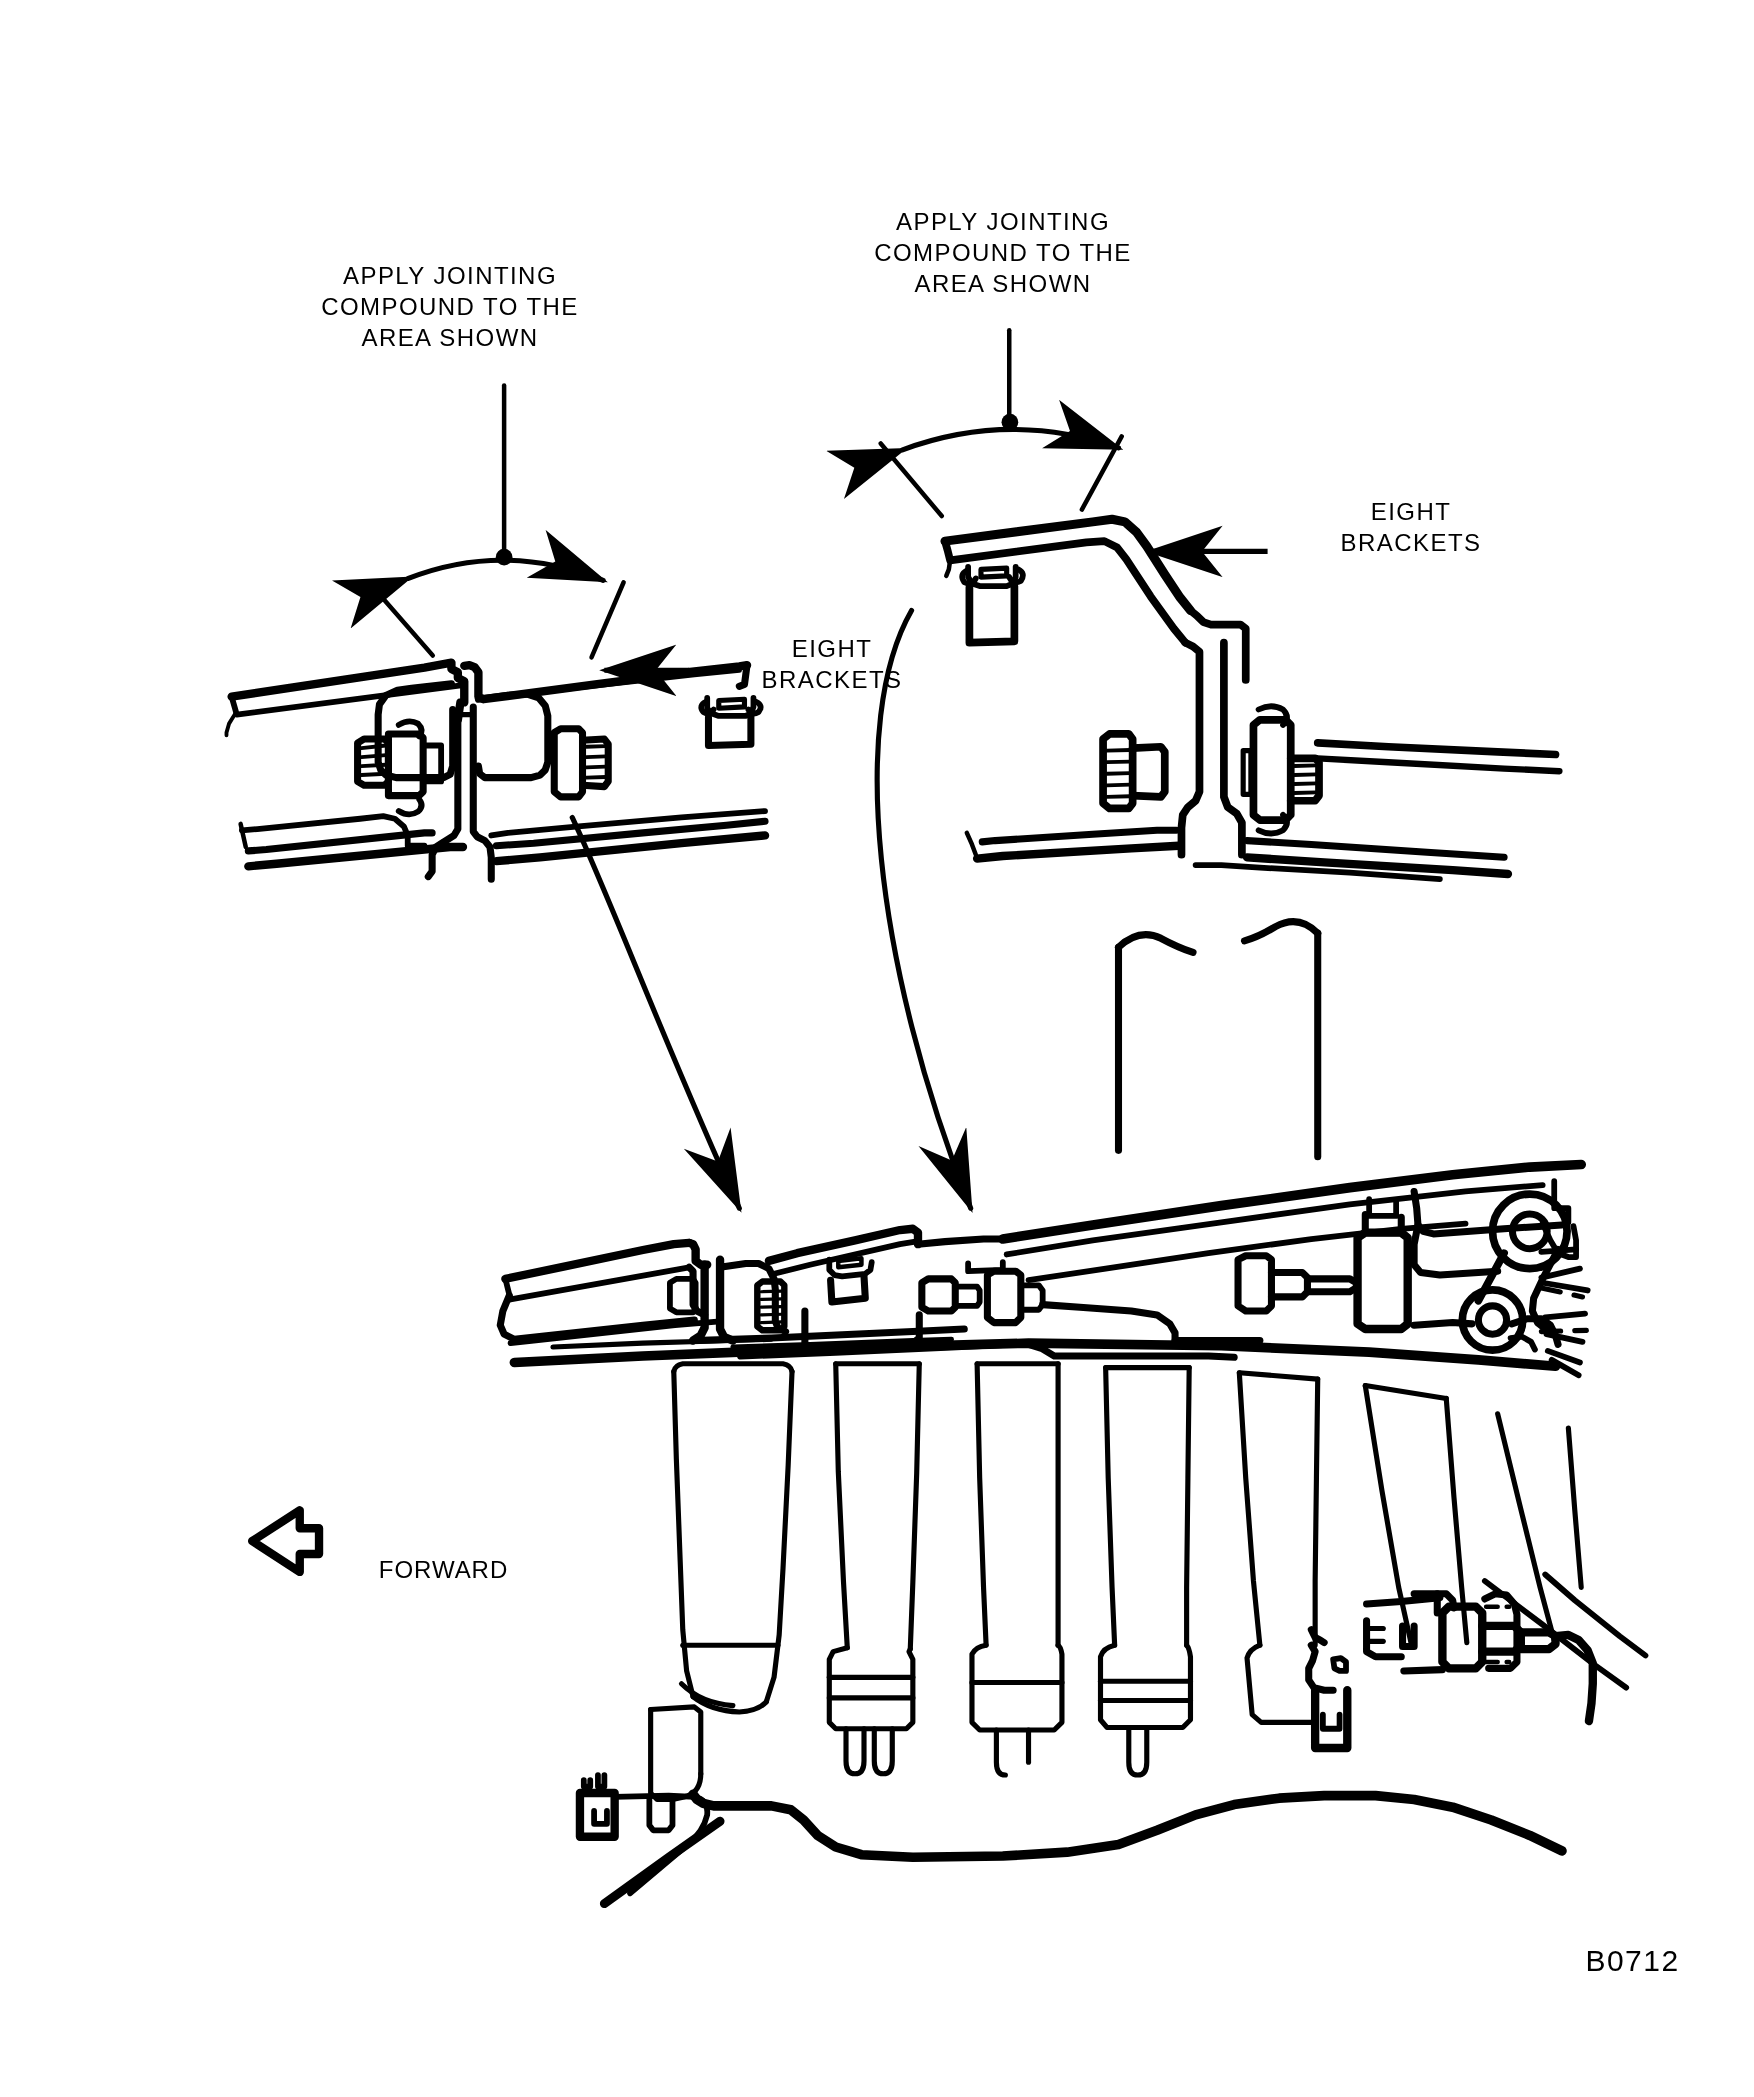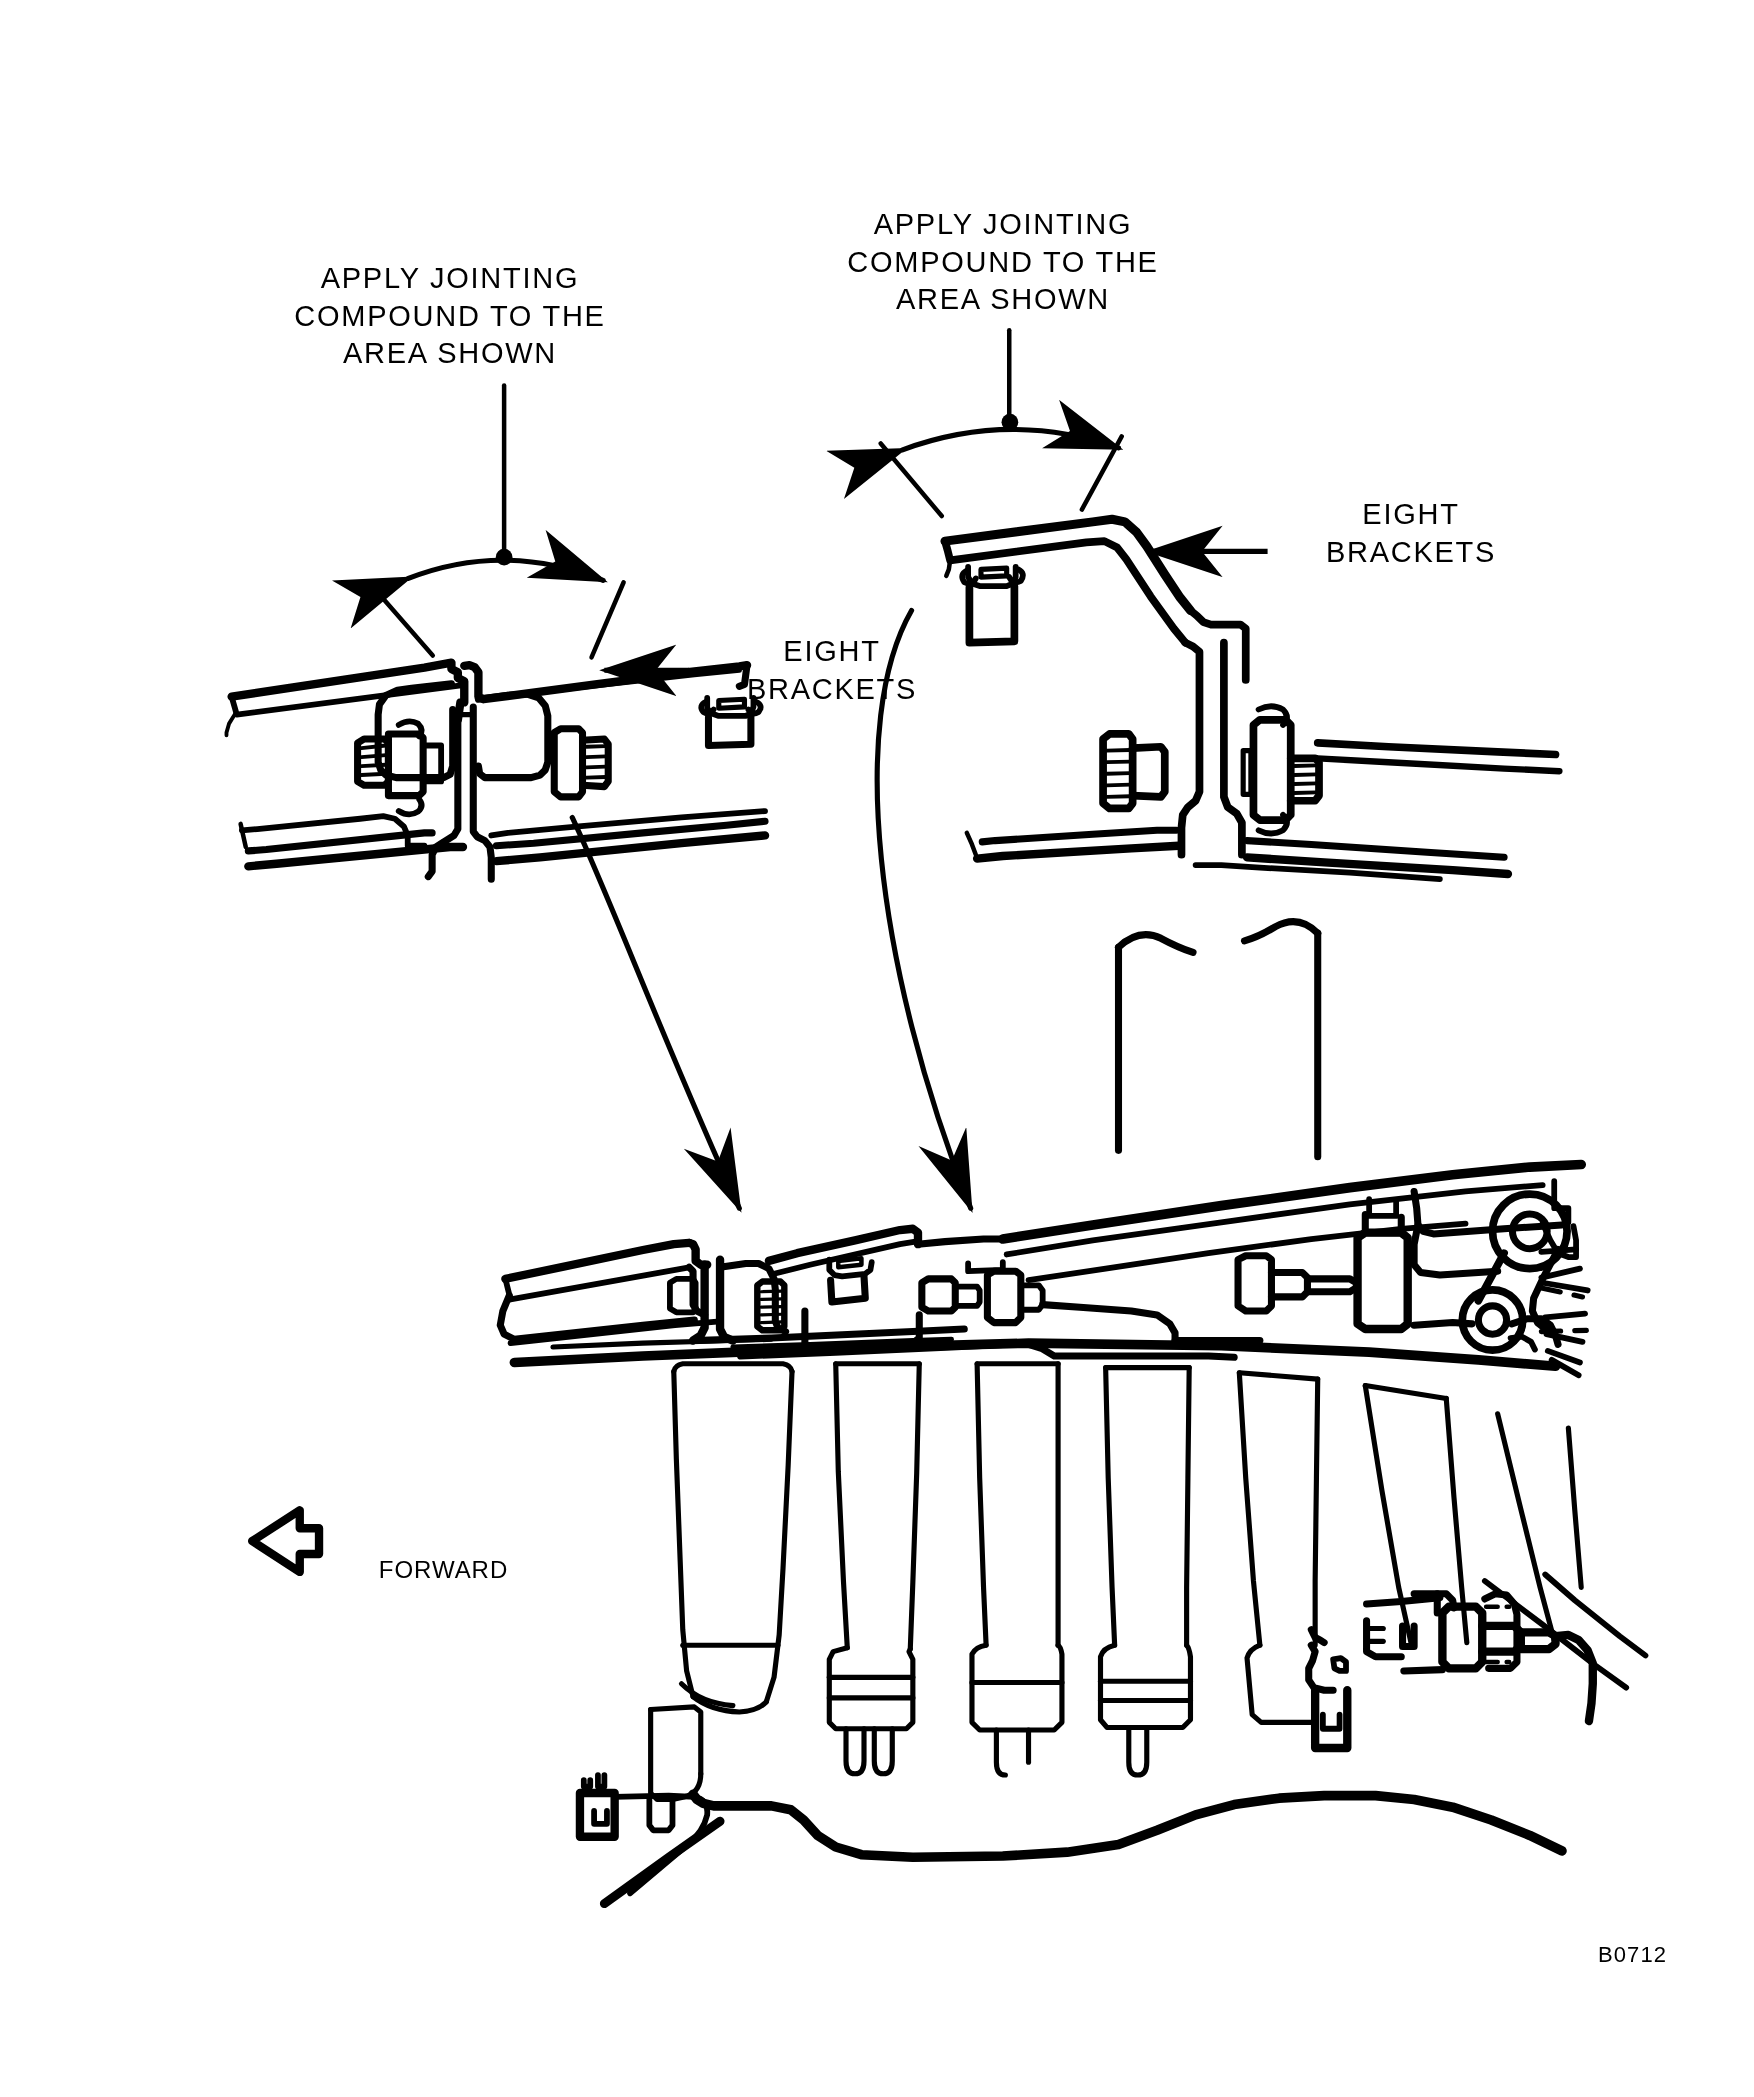--- a/index.html
+++ b/index.html
@@ -27,21 +27,21 @@
   }
   .callout {
     position: absolute;
     color: #000000;
     font-family: "Liberation Sans", sans-serif;
     font-weight: 400;
     letter-spacing: 0.06em;
     white-space: pre;
     line-height: 1.30;
   }
-  .callout-lg { font-size: 29px; }
+  .callout-lg { font-size: 24px; }
   .callout-center { text-align: center; }
   .callout-left   { text-align: center; }
 
   #label-apply-left {
     left: 225px; top: 260px; width: 450px;
   }
   #label-apply-right {
     left: 778px; top: 206px; width: 450px;
   }
   #label-brackets-left {
@@ -52,21 +52,21 @@
   }
   #label-fan-outlet {
     left: 154px; top: 968px; width: 514px;
   }
   #label-forward {
     left: 328px; top: 1554px; width: 231px;
     font-size: 24px; font-weight: 400; letter-spacing: 0.04em;
   }
   #label-figure-code {
     left: 1536px; top: 1941px; width: 193px;
-    font-size: 22px; letter-spacing: 0.05em;
+    font-size: 30px; letter-spacing: 0.05em;
   }
 </style>
 </head>
 <body>
 
 <div id="sheet">
 
   <svg viewBox="0 0 2730 3263" xmlns="http://www.w3.org/2000/svg">
 
     <defs>

